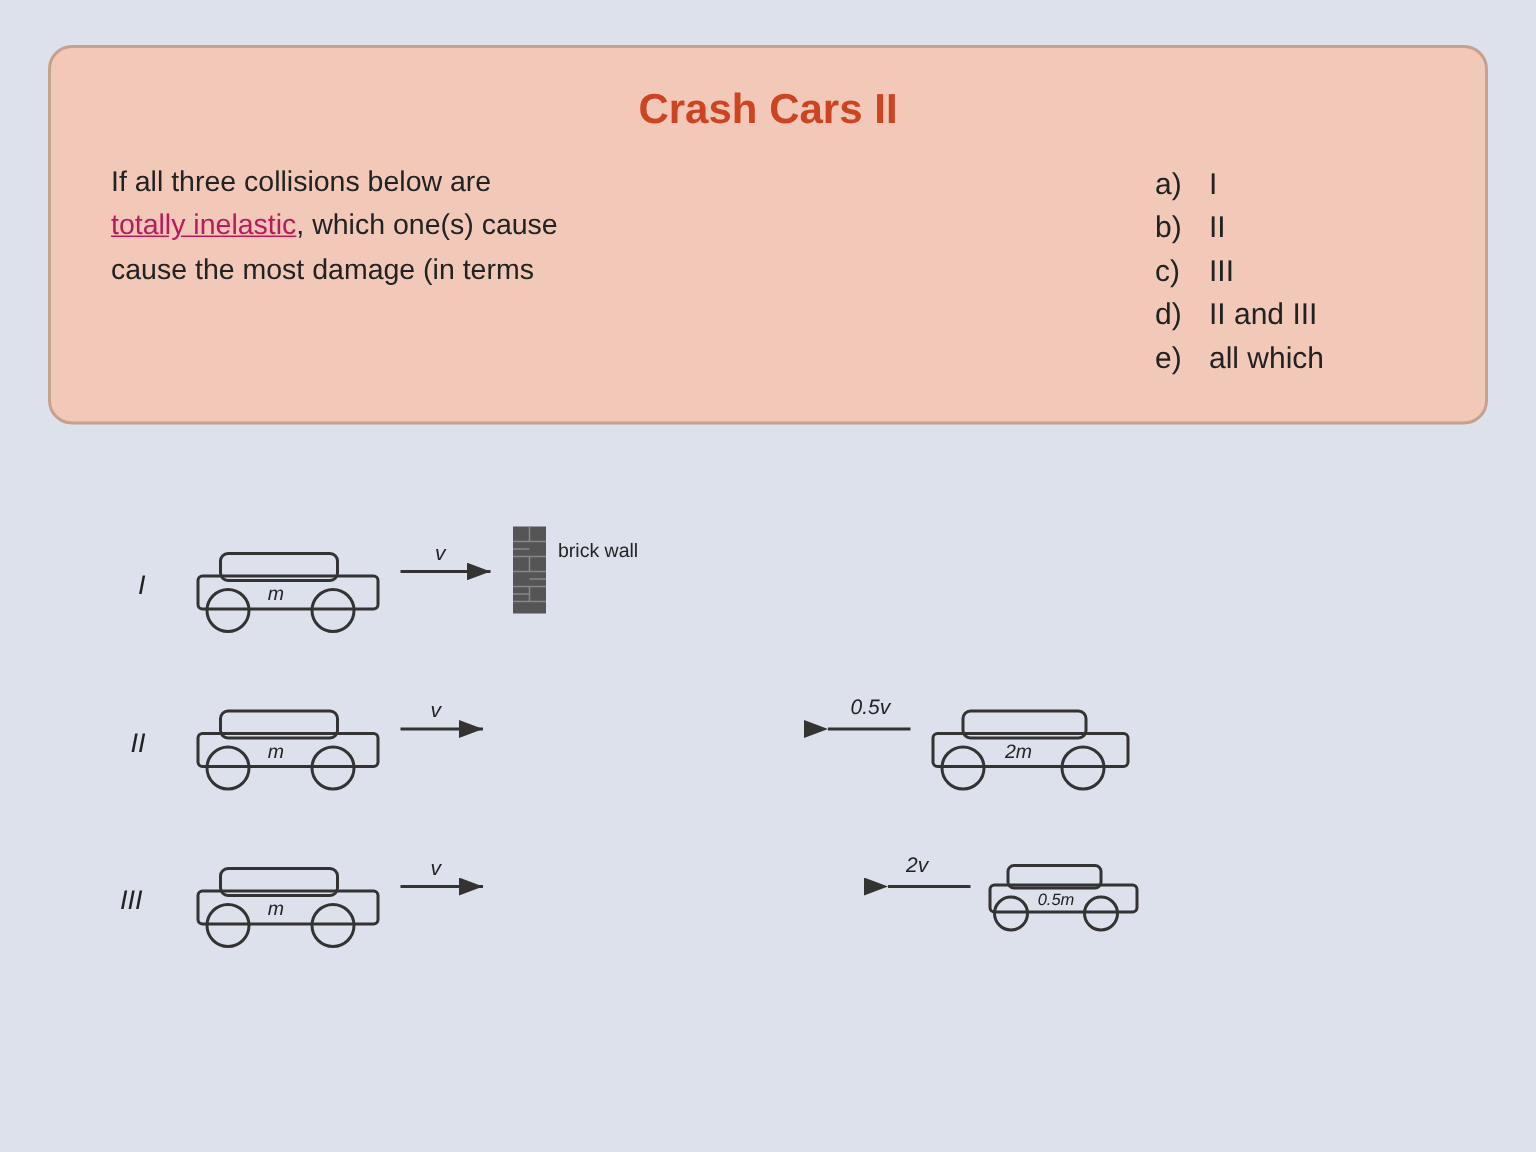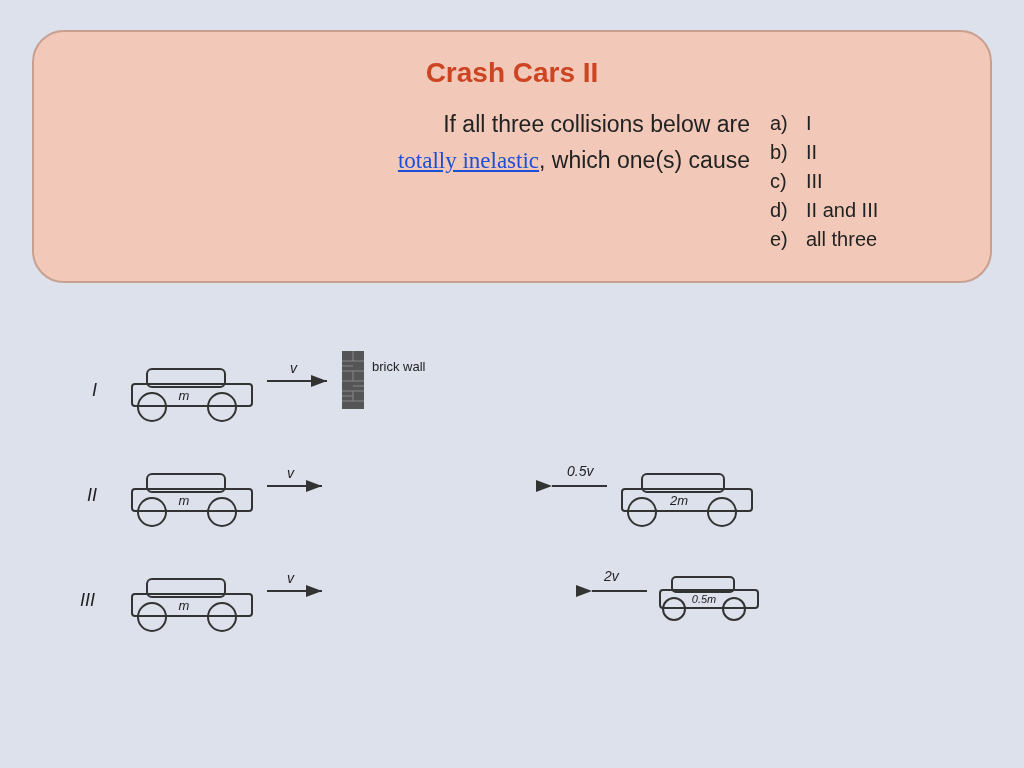--- a/index.html
+++ b/index.html
@@ -18,21 +18,21 @@
       height: 100%;
       background-color: #dde1eb;
       display: flex;
       flex-direction: column;
       align-items: center;
       padding: 20px;
     }
 
     .question-box {
       background-color: #f2c9b8;
-      border-radius: 32px;
+      border-radius: 16px;
       border: 2px solid #c8a090;
       width: 960px;
       padding: 25px 40px 30px 40px;
       margin-top: 10px;
       display: flex;
       flex-direction: row;
       justify-content: space-between;
       align-items: flex-start;
     }
 
@@ -40,31 +40,29 @@
       text-align: center;
       width: 100%;
       color: #cc4422;
       font-size: 28px;
       font-weight: bold;
       margin-bottom: 18px;
     }
 
     .question-text-block {
       flex: 1;
-      font-size: 23px;
+      font-size: 19px;
       color: #222;
       line-height: 1.55;
       padding-right: 20px;
-      text-align: right;
     }
 
     .inelastic-highlight {
-      color: #1d4ed8;
+      color: #be185d;
       text-decoration: underline;
-      font-family: Liberation Serif, serif;
     }
 
     .answer-options {
       display: flex;
       flex-direction: column;
       justify-content: flex-start;
       gap: 6px;
       font-size: 20px;
       color: #222;
       min-width: 180px;
@@ -107,20 +105,21 @@
     </div>
     <div style="width:100%; display:flex; flex-direction:column;">
       <div class="title">Crash Cars II</div>
       <div style="display:flex; flex-direction:row; justify-content:space-between; align-items:flex-start;">
 
         <div class="question-text-block">
           <div>If all three collisions below are</div>
           <div>
             <span class="inelastic-highlight">totally inelastic</span><span>, which one(s) cause</span>
           </div>
+          <div>cause the most damage    (in terms</div>
         </div>
 
         <div class="answer-options">
           <div class="answer-option">
             <span class="option-letter">a)</span>
             <span>I</span>
           </div>
           <div class="answer-option">
             <span class="option-letter">b)</span>
             <span>II</span>
@@ -128,21 +127,21 @@
           <div class="answer-option">
             <span class="option-letter">c)</span>
             <span>III</span>
           </div>
           <div class="answer-option">
             <span class="option-letter">d)</span>
             <span>II  and  III</span>
           </div>
           <div class="answer-option">
             <span class="option-letter">e)</span>
-            <span>all three</span>
+            <span>all which</span>
           </div>
         </div>
 
       </div>
     </div>
   </div>
 
   <div class="diagram-area">
     <svg class="diagram-svg" viewBox="0 0 960 370" xmlns="http://www.w3.org/2000/svg">
 

